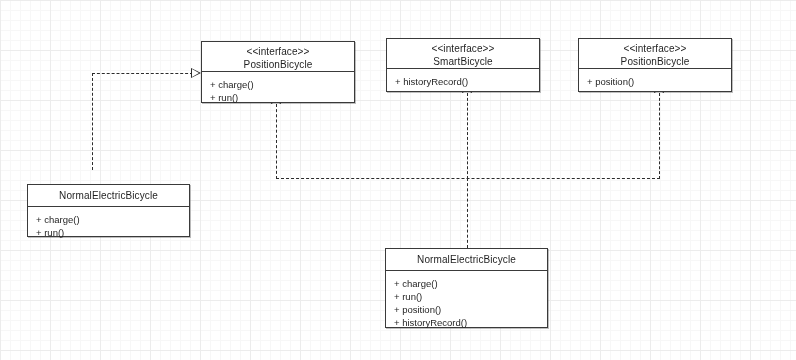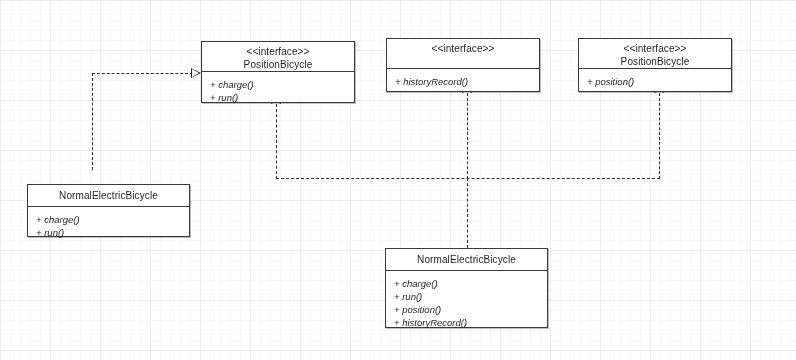--- a/index.html
+++ b/index.html
@@ -52,21 +52,20 @@
   }
   .classname {
     display: block;
     font-size: 10px;
     line-height: 13px;
     letter-spacing: 0.1px;
   }
   .uml-body {
     box-sizing: border-box;
     padding: 6px 8px 6px 8px;
-    font-style: italic;
   }
   .member {
     font-size: 9.5px;
     line-height: 13px;
     color: #1f1f1f;
     white-space: nowrap;
   }
 
   
   .seg {
@@ -144,20 +143,21 @@
     </div>
     <div class="uml-body">
       <div class="member">+ charge()</div>
       <div class="member">+ run()</div>
     </div>
   </div>
 
   <div class="uml-class" style="left:386px; top:38px; width:154px; height:54px;">
     <div class="uml-head" style="height:30px;">
       <span class="stereotype">&lt;&lt;interface&gt;&gt;</span>
+      <span class="classname">SmartBicycle</span>
     </div>
     <div class="uml-body">
       <div class="member">+ historyRecord()</div>
     </div>
   </div>
 
   <div class="uml-class" style="left:578px; top:38px; width:154px; height:54px;">
     <div class="uml-head" style="height:30px;">
       <span class="stereotype">&lt;&lt;interface&gt;&gt;</span>
       <span class="classname">PositionBicycle</span>

